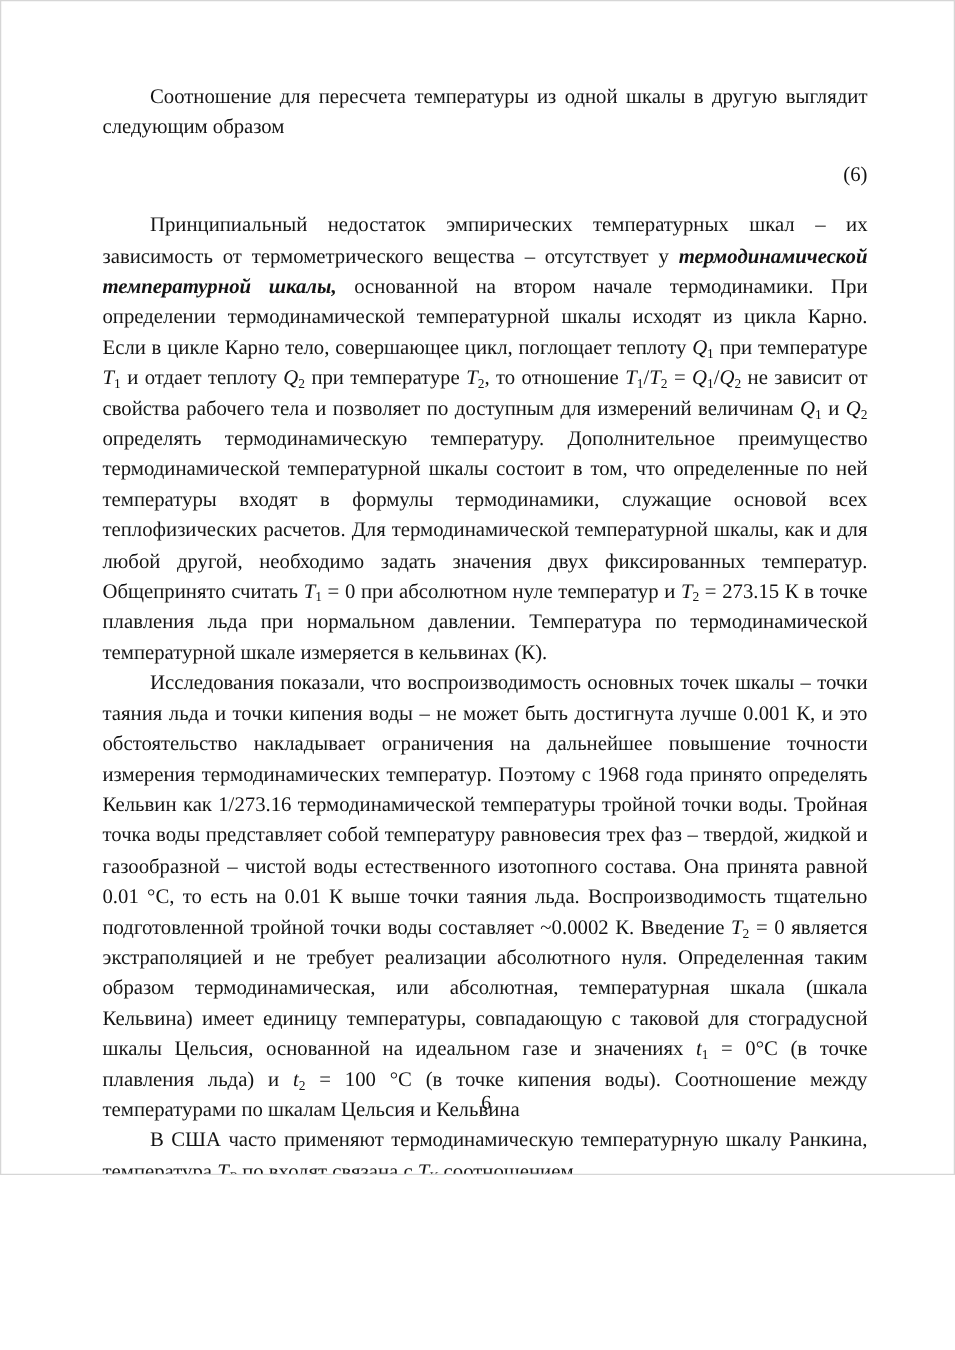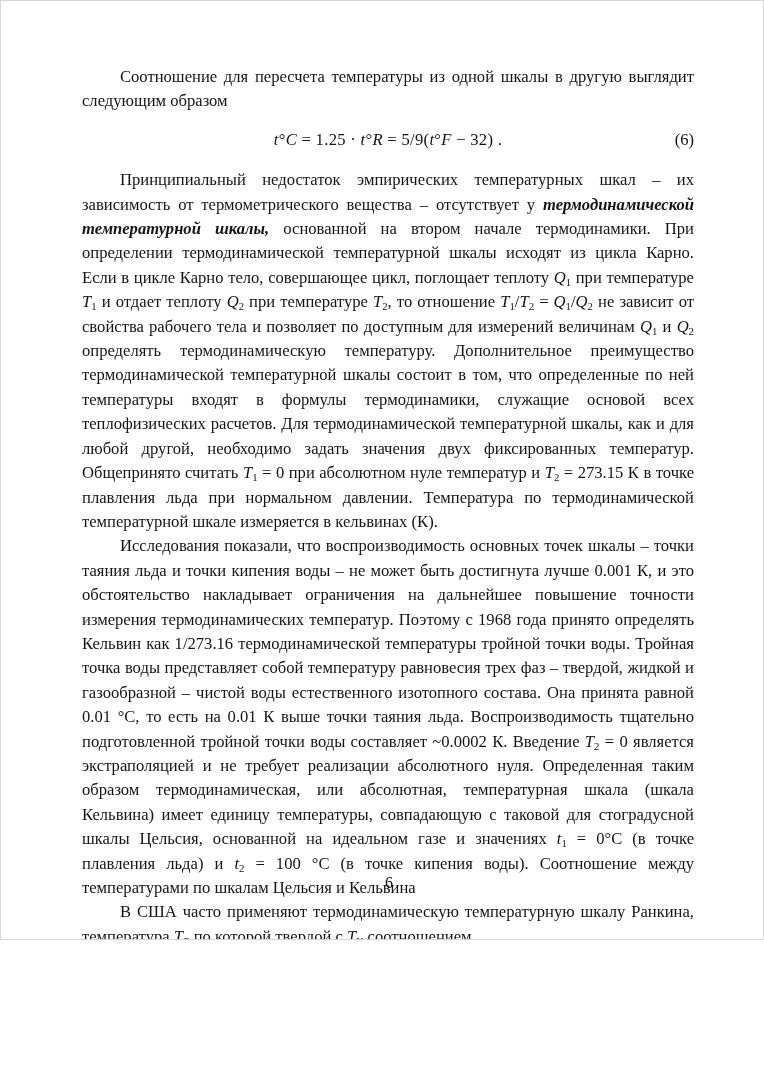--- a/index.html
+++ b/index.html
@@ -48,27 +48,26 @@
   .seg-isub { font-size: 0.65em; vertical-align: -0.28em; line-height: 0; font-style: italic; }
 </style>
 </head>
 <body>
 
 <div class="page">
 
   <p class="para"><span class="seg-n">Соотношение для пересчета температуры из одной шкалы в другую выглядит следующим образом</span></p>
 
   <div class="formula-row f6">
-    <span class="formula"><span class="seg-i">t</span><span class="seg-n">°</span><span class="seg-i">C</span><span class="seg-n"> = 1.25 · </span><span class="seg-i">t</span><span class="seg-n">°</span><span class="seg-i">R</span><span class="seg-n"> = 5/9(</span><span class="seg-i">t</span><span class="seg-n">°</span><span class="seg-i">F</span><span class="seg-n"> − 32) .</span></span>
     <span class="eq-num">(6)</span>
   </div>
 
   <p class="para"><span class="seg-n">Принципиальный недостаток эмпирических температурных шкал – их зависимость от термометрического вещества – отсутствует у </span><span class="seg-bi">термодинамической температурной шкалы,</span><span class="seg-n"> основанной на втором начале термодинамики. При определении термодинамической температурной шкалы исходят из цикла Карно. Если в цикле Карно тело, совершающее цикл, поглощает теплоту </span><span class="seg-i">Q</span><span class="seg-sub">1</span><span class="seg-n"> при температуре </span><span class="seg-i">T</span><span class="seg-sub">1</span><span class="seg-n"> и отдает теплоту </span><span class="seg-i">Q</span><span class="seg-sub">2</span><span class="seg-n"> при температуре </span><span class="seg-i">T</span><span class="seg-sub">2</span><span class="seg-n">, то отношение </span><span class="seg-i">T</span><span class="seg-sub">1</span><span class="seg-n">/</span><span class="seg-i">T</span><span class="seg-sub">2</span><span class="seg-n"> = </span><span class="seg-i">Q</span><span class="seg-sub">1</span><span class="seg-n">/</span><span class="seg-i">Q</span><span class="seg-sub">2</span><span class="seg-n"> не зависит от свойства рабочего тела и позволяет по доступным для измерений величинам </span><span class="seg-i">Q</span><span class="seg-sub">1</span><span class="seg-n"> и </span><span class="seg-i">Q</span><span class="seg-sub">2</span><span class="seg-n"> определять термодинамическую температуру. Дополнительное преимущество термодинамической температурной шкалы состоит в том, что определенные по ней температуры входят в формулы термодинамики, служащие основой всех теплофизических расчетов. Для термодинамической температурной шкалы, как и для любой другой, необходимо задать значения двух фиксированных температур. Общепринято считать </span><span class="seg-i">T</span><span class="seg-sub">1</span><span class="seg-n"> = 0 при абсолютном нуле температур и </span><span class="seg-i">T</span><span class="seg-sub">2</span><span class="seg-n"> = 273.15 К в точке плавления льда при нормальном давлении. Температура по термодинамической температурной шкале измеряется в кельвинах (К).</span></p>
 
   <p class="para"><span class="seg-n">Исследования показали, что воспроизводимость основных точек шкалы – точки таяния льда и точки кипения воды – не может быть достигнута лучше 0.001 К, и это обстоятельство накладывает ограничения на дальнейшее повышение точности измерения термодинамических температур. Поэтому с 1968 года принято определять Кельвин как 1/273.16 термодинамической температуры тройной точки воды. Тройная точка воды представляет собой температуру равновесия трех фаз – твердой, жидкой и газообразной – чистой воды естественного изотопного состава. Она принята равной 0.01 °С, то есть на 0.01 К выше точки таяния льда. Воспроизводимость тщательно подготовленной тройной точки воды составляет ~0.0002 К. Введение </span><span class="seg-i">T</span><span class="seg-sub">2</span><span class="seg-n"> = 0 является экстраполяцией и не требует реализации абсолютного нуля. Определенная таким образом термодинамическая, или абсолютная, температурная шкала (шкала Кельвина) имеет единицу температуры, совпадающую с таковой для стоградусной шкалы Цельсия, основанной на идеальном газе и значениях </span><span class="seg-i">t</span><span class="seg-sub">1</span><span class="seg-n"> = 0°С (в точке плавления льда) и </span><span class="seg-i">t</span><span class="seg-sub">2</span><span class="seg-n"> = 100 °С (в точке кипения воды). Соотношение между температурами по шкалам Цельсия и Кельвина</span></p>
 
 
-  <p class="para"><span class="seg-n">В США часто применяют термодинамическую температурную шкалу Ранкина, температура </span><span class="seg-i">T</span><span class="seg-isub">R</span><span class="seg-n"> по которой твердой с </span><span class="seg-i">T</span><span class="seg-sub">К</span><span class="seg-n"> соотношением</span></p>
+  <p class="para"><span class="seg-n">В США часто применяют термодинамическую температурную шкалу Ранкина, температура </span><span class="seg-i">T</span><span class="seg-isub">R</span><span class="seg-n"> по входят связана с </span><span class="seg-i">T</span><span class="seg-sub">К</span><span class="seg-n"> соотношением</span></p>
 
 
   <div class="footer">6</div>
 
 </div>
 
 </body></html>

